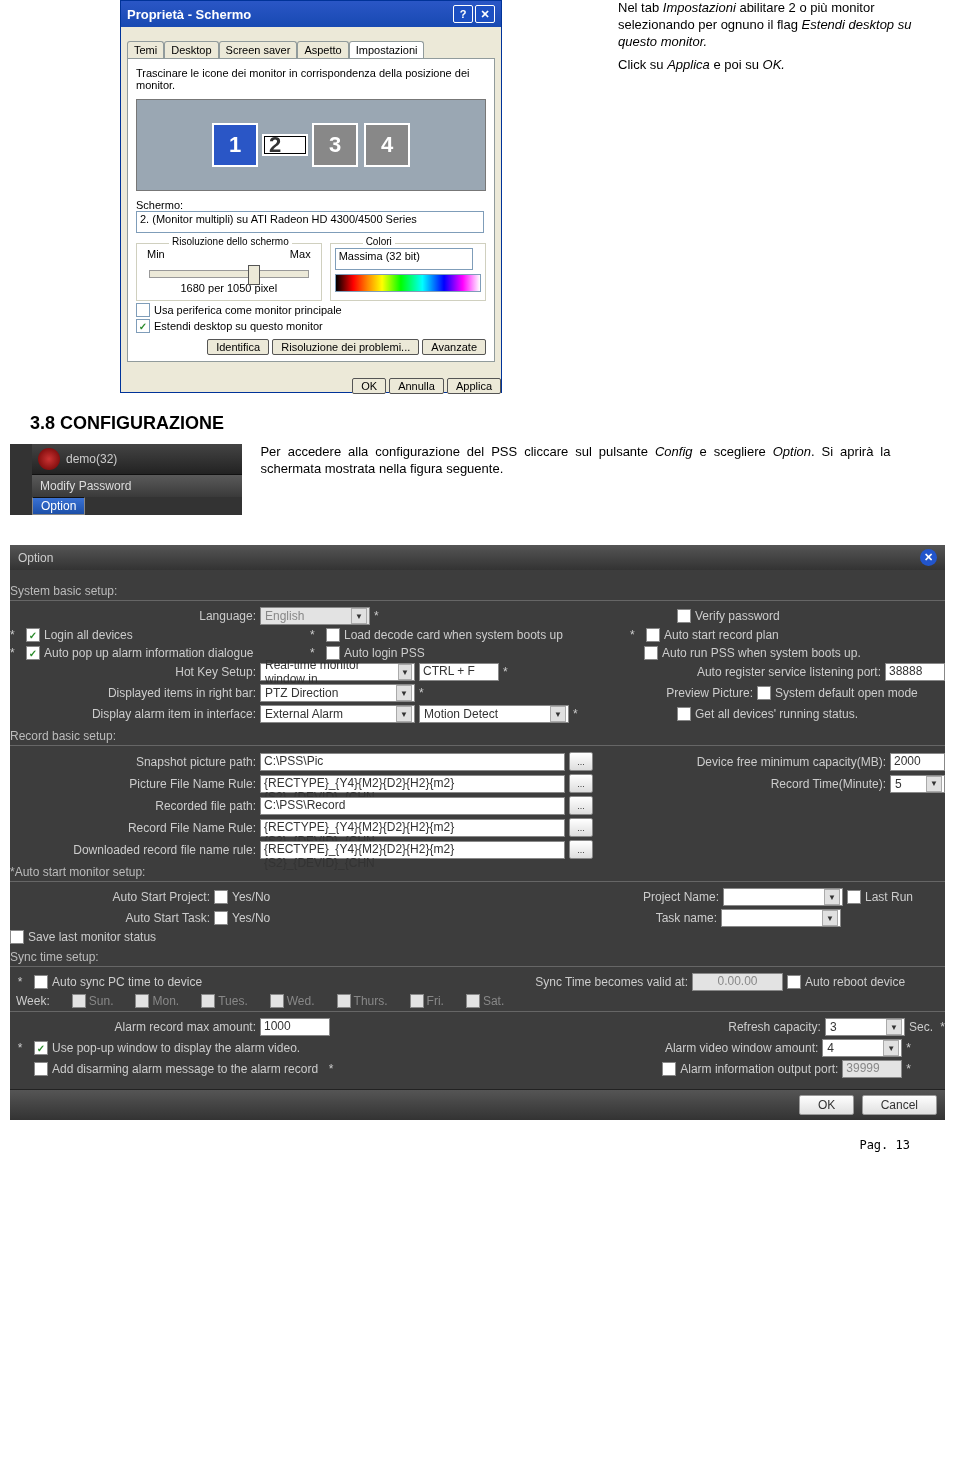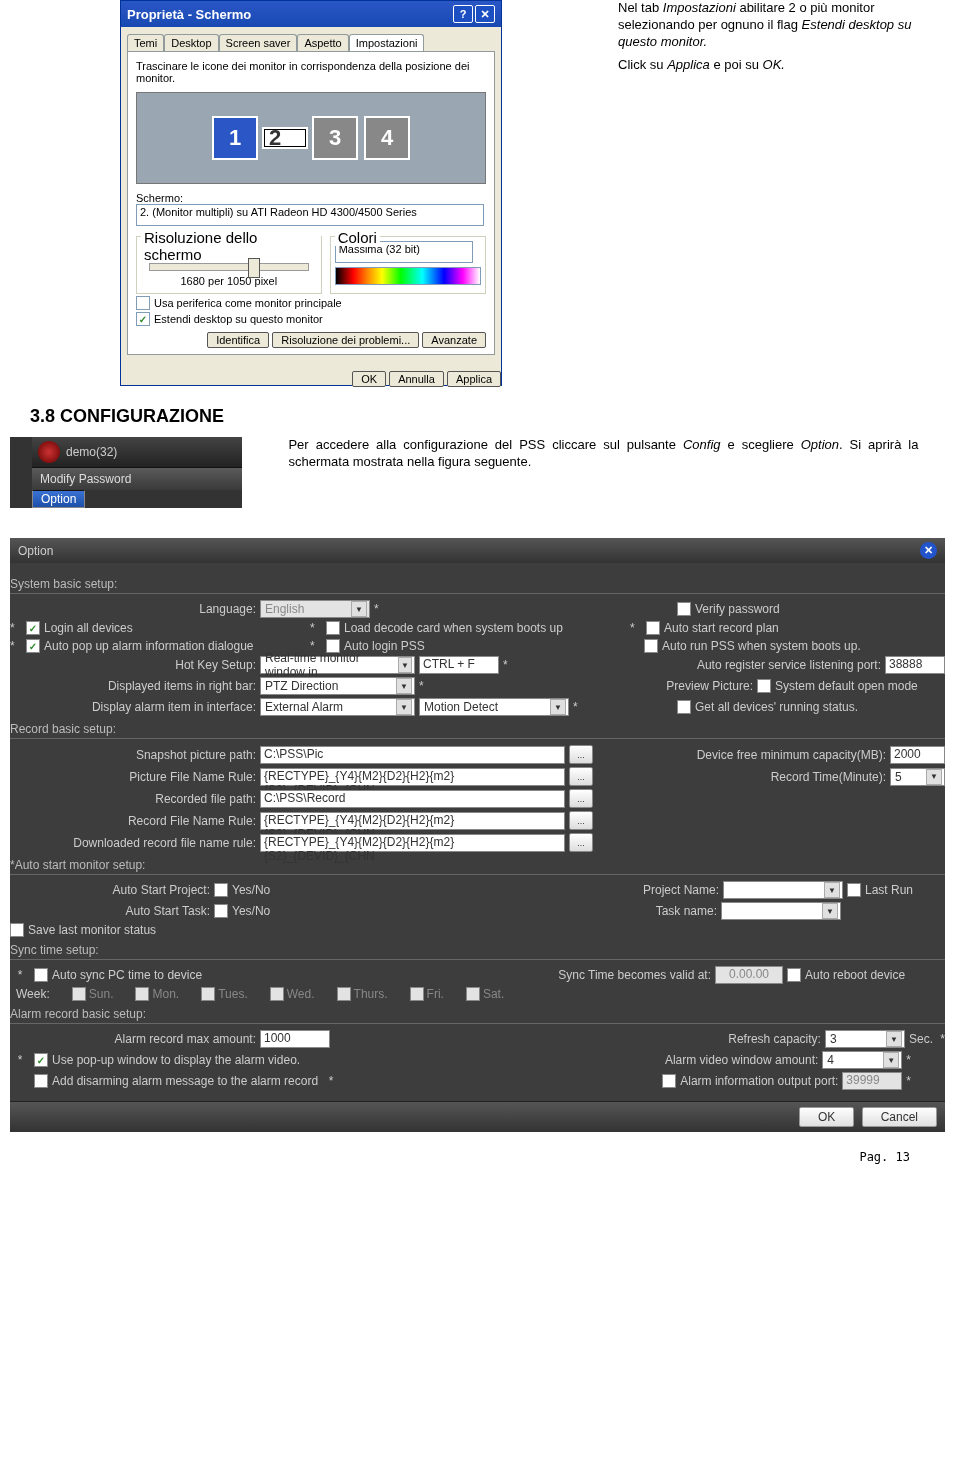--- a/index.html
+++ b/index.html
@@ -51,21 +51,21 @@
     border-radius: 2px;
     margin-left: 2px;
     display: inline-flex;
     align-items: center;
     justify-content: center;
     color: #fff;
     font-size: 11px;
   }
   .xp-tabs {
     display: flex;
-    padding: 7px 6px 0 6px;
+    padding: 14px 6px 0 6px;
     gap: 0;
   }
   .xp-tab {
     border: 1px solid #919b9c;
     border-bottom: none;
     padding: 2px 6px;
     background: #ece9d8;
     font-size: 11px;
     border-top-left-radius: 3px;
     border-top-right-radius: 3px;
@@ -115,21 +115,22 @@
     border: 1px solid #d0d0bf;
     padding: 4px;
     margin-top: 6px;
     position: relative;
   }
   .xp-group .legend {
     position: absolute;
     top: -8px;
     background: #fff;
     padding: 0 3px;
-    font-size: 15px;
+    font-size: 10px;
+    margin-left: 28px;
   }
   .xp-flex { display: flex; gap: 8px; }
   .xp-flex > div { flex: 1; }
   .xp-slider {
     height: 6px;
     background: #ece9d8;
     border: 1px solid #999;
     position: relative;
     margin: 10px 8px 4px;
   }
@@ -207,21 +208,21 @@
     padding: 4px 8px;
     border-top: 1px solid #111;
   }
   .pss-menu .item.sel {
     background: linear-gradient(to bottom, #3a72d4, #1c4fa8);
     color: #fff;
   }
   .side-text {
     display: inline-block;
     vertical-align: top;
-    margin-left: 42px;
+    margin-left: 14px;
     width: 630px;
     font-size: 13px;
     text-align: justify;
     line-height: 1.3;
   }
   .side-text .it { font-style: italic; }
 
   
   .opt-dialog {
     margin-top: 30px;
@@ -594,21 +595,21 @@
     </div>
 
     <div class="opt-section-title">Sync time setup:</div>
     <div class="underline"></div>
     <div class="row">
       <span class="star" style="width:20px;text-align:center">*</span>
       <span class="chk2"></span>
       <span>Auto sync PC time to device</span>
       <span style="flex:1"></span>
       <span class="lbl">Sync Time becomes valid at:</span>
-      <span class="inp dis" style="width:68px;text-align:center">0.00.00</span>
+      <span class="inp dis" style="width:91px;text-align:center">0.00.00</span>
       <span class="chk2"></span>
       <span style="width:140px">Auto reboot device</span>
     </div>
     <div class="week">
       <span style="color:#ccc">Week:</span>
       <span class="d">
             <span class="chk2"></span>
             <span>Sun.</span>
           </span>
       <span class="d">
@@ -630,21 +631,20 @@
       <span class="d">
             <span class="chk2"></span>
             <span>Fri.</span>
           </span>
       <span class="d">
             <span class="chk2"></span>
             <span>Sat.</span>
           </span>
     </div>
 
-    <div class="opt-section-title">Alarm record basic setup:</div>
     <div class="underline"></div>
     <div class="row">
       <span class="lbl" style="width:246px">Alarm record max amount:</span>
       <span class="inp" style="width:70px">1000</span>
       <span style="flex:1"></span>
       <span class="lbl">Refresh capacity:</span>
       <span class="sel" style="width:80px">
             <span>3</span>
             <span class="arrow">▼</span>
           </span>

